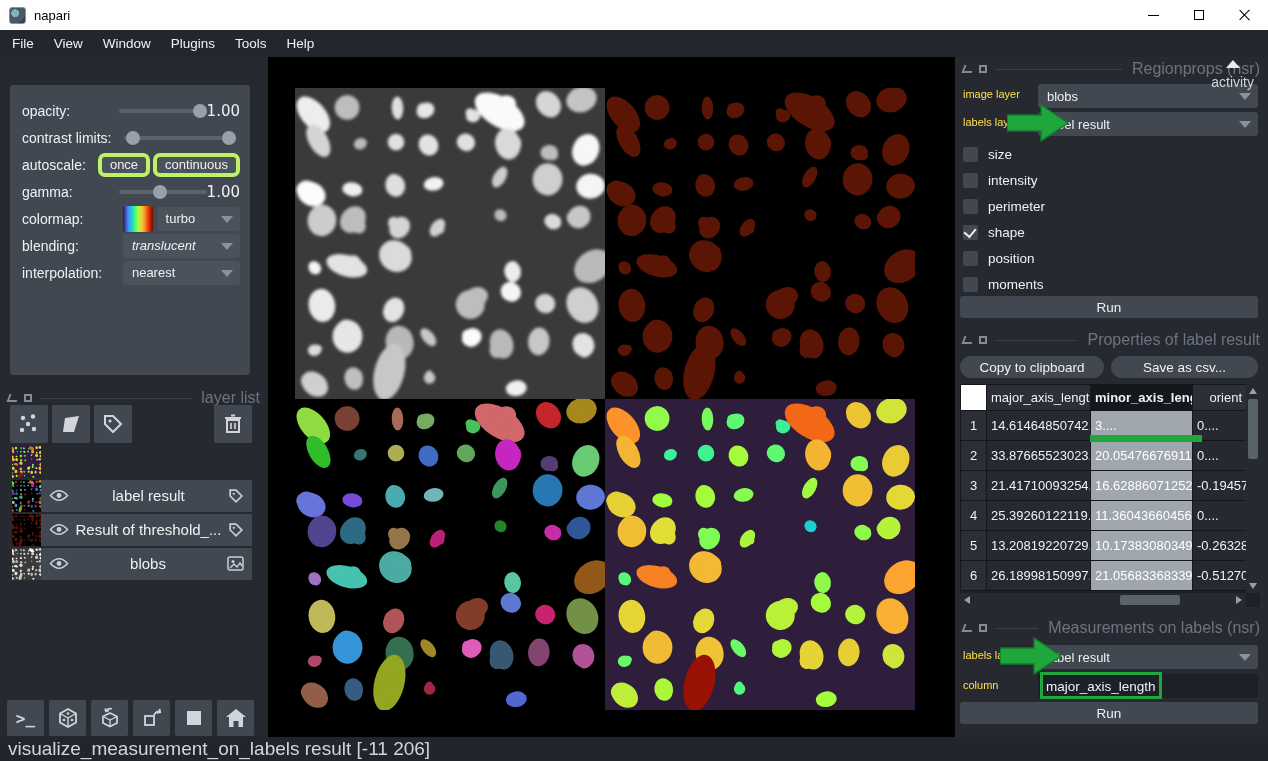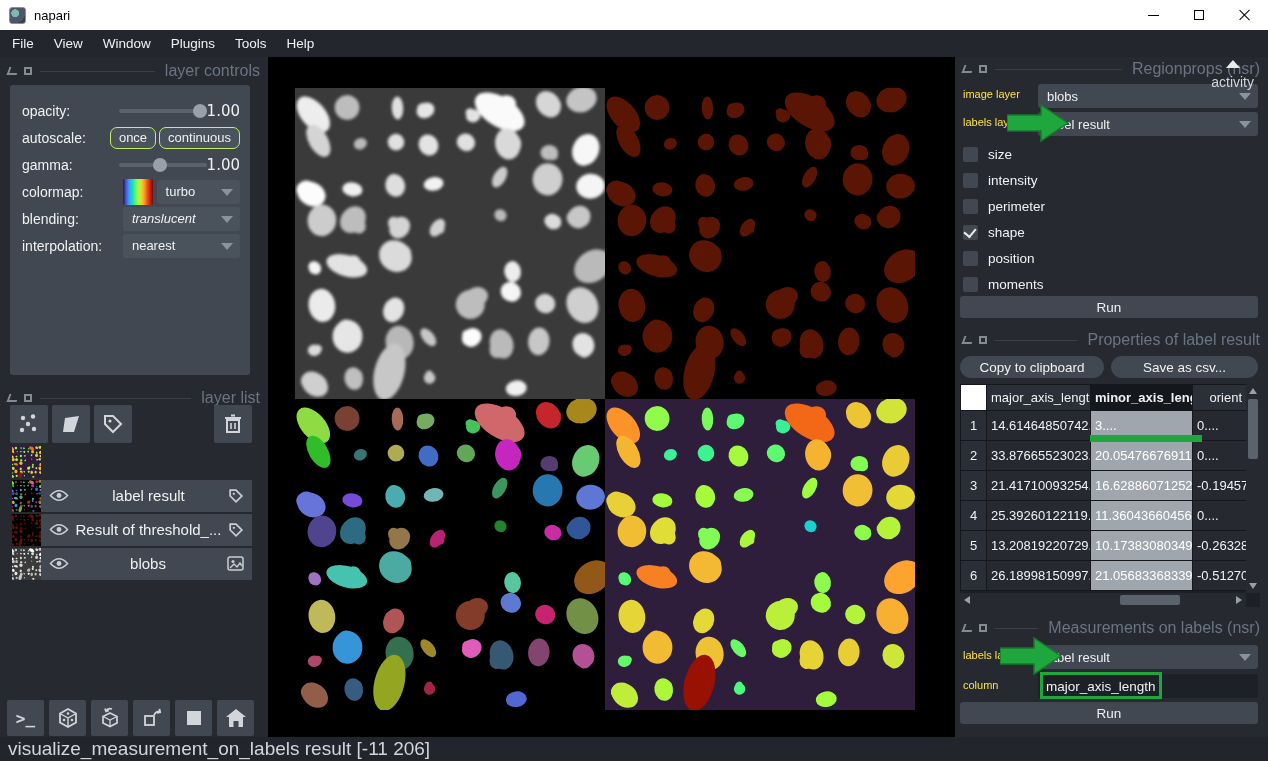--- a/index.html
+++ b/index.html
@@ -36,21 +36,21 @@
   .dock-line { flex:1; height:1px; background:#3a3f48; margin-right:10px; }
   .dock-title { color:#6b7482; font-size:16px; white-space:nowrap; }
   
   #controls-box { position:absolute; left:10px; top:28px; width:240px; height:290px; background:#414851; border-radius:3px; padding:12px 10px 0 12px; }
   .ctl-row { display:flex; align-items:center; height:27px; }
   .ctl-label { width:102px; font-size:14px; color:#f0f1f2; }
   .slider { position:relative; height:14px; flex:0 0 auto; }
   .slider .track { position:absolute; left:0; right:0; top:5px; height:4px; border-radius:2px; background:#5a626c; }
   .slider .handle { position:absolute; top:0; width:14px; height:14px; border-radius:50%; background:#98a0a9; }
   .ctl-value { margin-left:auto; font-size:15px; color:#f0f1f2; font-family:"DejaVu Sans",sans-serif; }
-  .mini-btn { height:22px; padding:8px 8px; background:#4a525c; border:1px solid #bef264; border-radius:7px;
+  .mini-btn { height:22px; padding:8px 8px; background:#4a525c; border:4px solid #bef264; border-radius:7px;
     color:#f0f1f2; font-size:13px; display:flex; align-items:center; justify-content:center; }
   .select { position:relative; height:24px; background:#4a525c; border-radius:3px; display:flex; align-items:center; padding:0 22px 0 9px; color:#f0f1f2; font-size:13px; }
   .select .arrow { position:absolute; right:7px; top:9px; width:0; height:0; border-left:6px solid transparent; border-right:6px solid transparent; border-top:7px solid #8b929b; }
   #colormap-swatch { width:30px; height:26px; border-radius:2px; margin-right:4px;
     background:linear-gradient(90deg,#30123b,#4458cb,#3e9bfe,#18d6cb,#46f884,#a2fc3c,#e1dd37,#fea130,#ef5a11,#c42503,#7a0403); }
   
   #layerlist-header { position:absolute; left:8px; top:331px; width:252px; }
   #layer-buttons { position:absolute; left:10px; top:348px; width:242px; height:38px; }
   .sq-btn { position:absolute; width:38px; height:38px; background:#414851; border-radius:2px; display:flex; align-items:center; justify-content:center; }
   #layers { position:absolute; left:12px; top:388px; width:240px; }
@@ -127,37 +127,37 @@
     <span class="menu-item">File</span>
     <span class="menu-item">View</span>
     <span class="menu-item">Window</span>
     <span class="menu-item">Plugins</span>
     <span class="menu-item">Tools</span>
     <span class="menu-item">Help</span>
   </div>
 
   <div id="left-panel">
 
-    <div class="dock-header" style="position:absolute;left:8px;top:4px;width:252px;">
-      <div class="dock-icons">
-        <div class="float-icon"></div>
-        <div class="hide-icon"></div>
-      </div>
-      <div class="dock-line"></div>
-      <span class="dock-title">layer controls</span>
-    </div>
 
     <div id="controls-box">
       <div class="ctl-row">
         <span class="ctl-label">opacity:</span>
         <div class="slider" style="width:88px;">
           <div class="track"></div>
             <div class="handle" style="left:74px;"></div>
         </div>
         <span class="ctl-value">1.00</span>
+      </div>
+      <div class="ctl-row">
+        <span class="ctl-label">contrast limits:</span>
+        <div class="slider" style="width:112px;">
+          <div class="track"></div>
+            <div class="handle" style="left:2px;"></div>
+            <div class="handle" style="left:98px;"></div>
+        </div>
       </div>
       <div class="ctl-row">
         <span class="ctl-label">autoscale:</span>
         <div class="mini-btn" style="margin-right:3px;">once</div>
         <div class="mini-btn">continuous</div>
       </div>
       <div class="ctl-row">
         <span class="ctl-label">gamma:</span>
         <div class="slider" style="width:88px;">
           <div class="track"></div>

